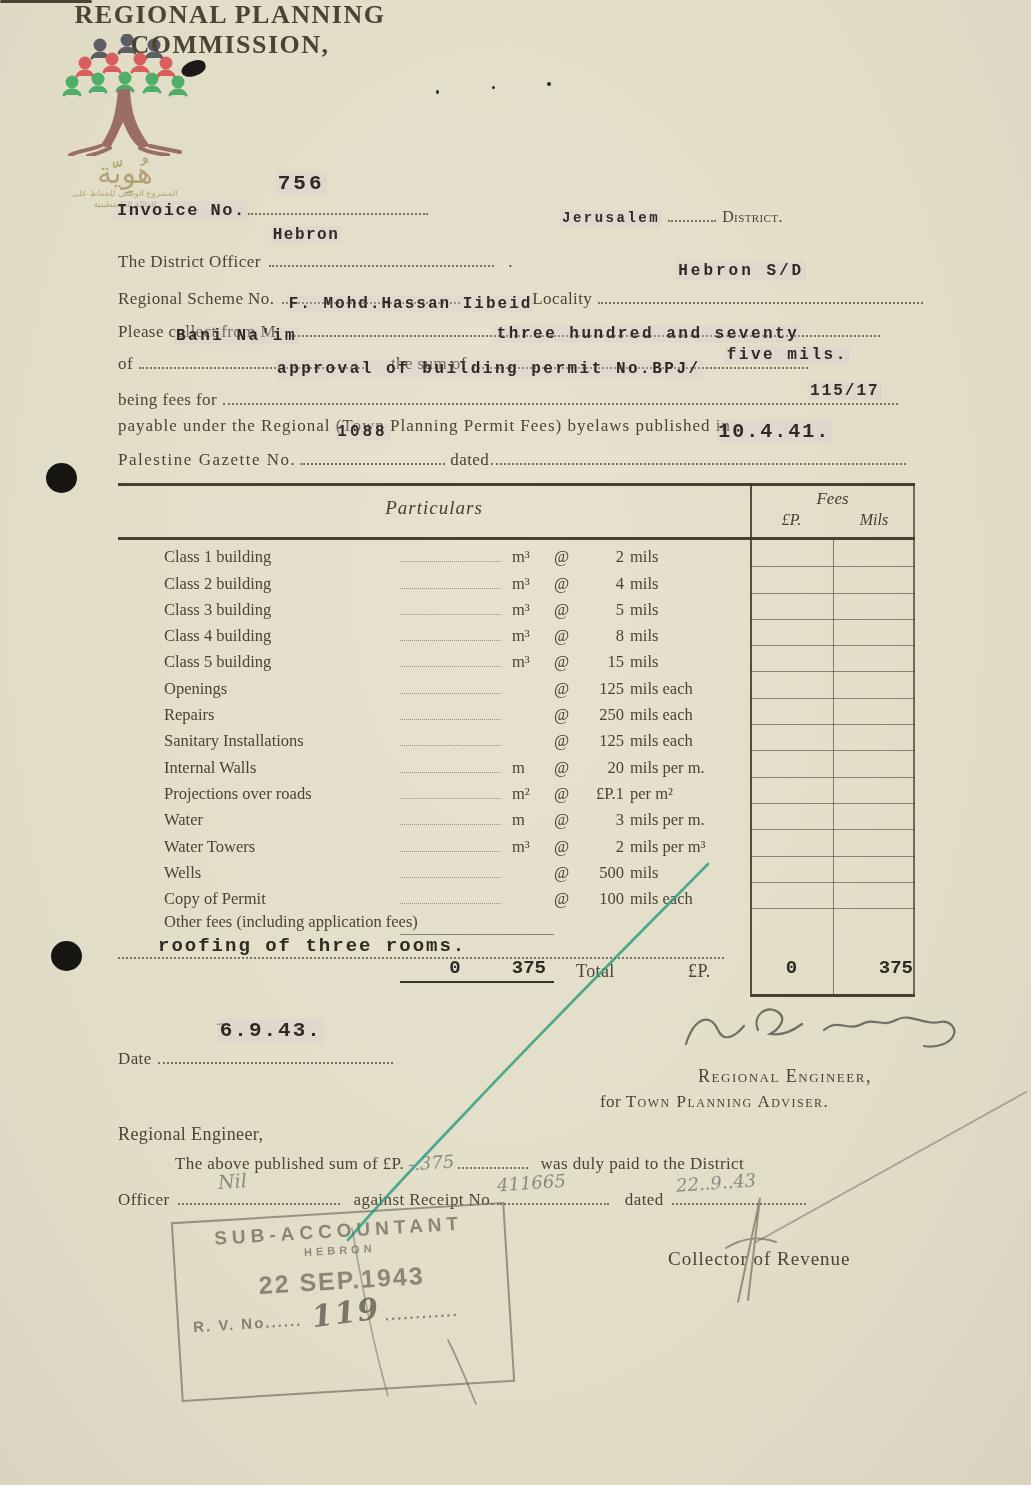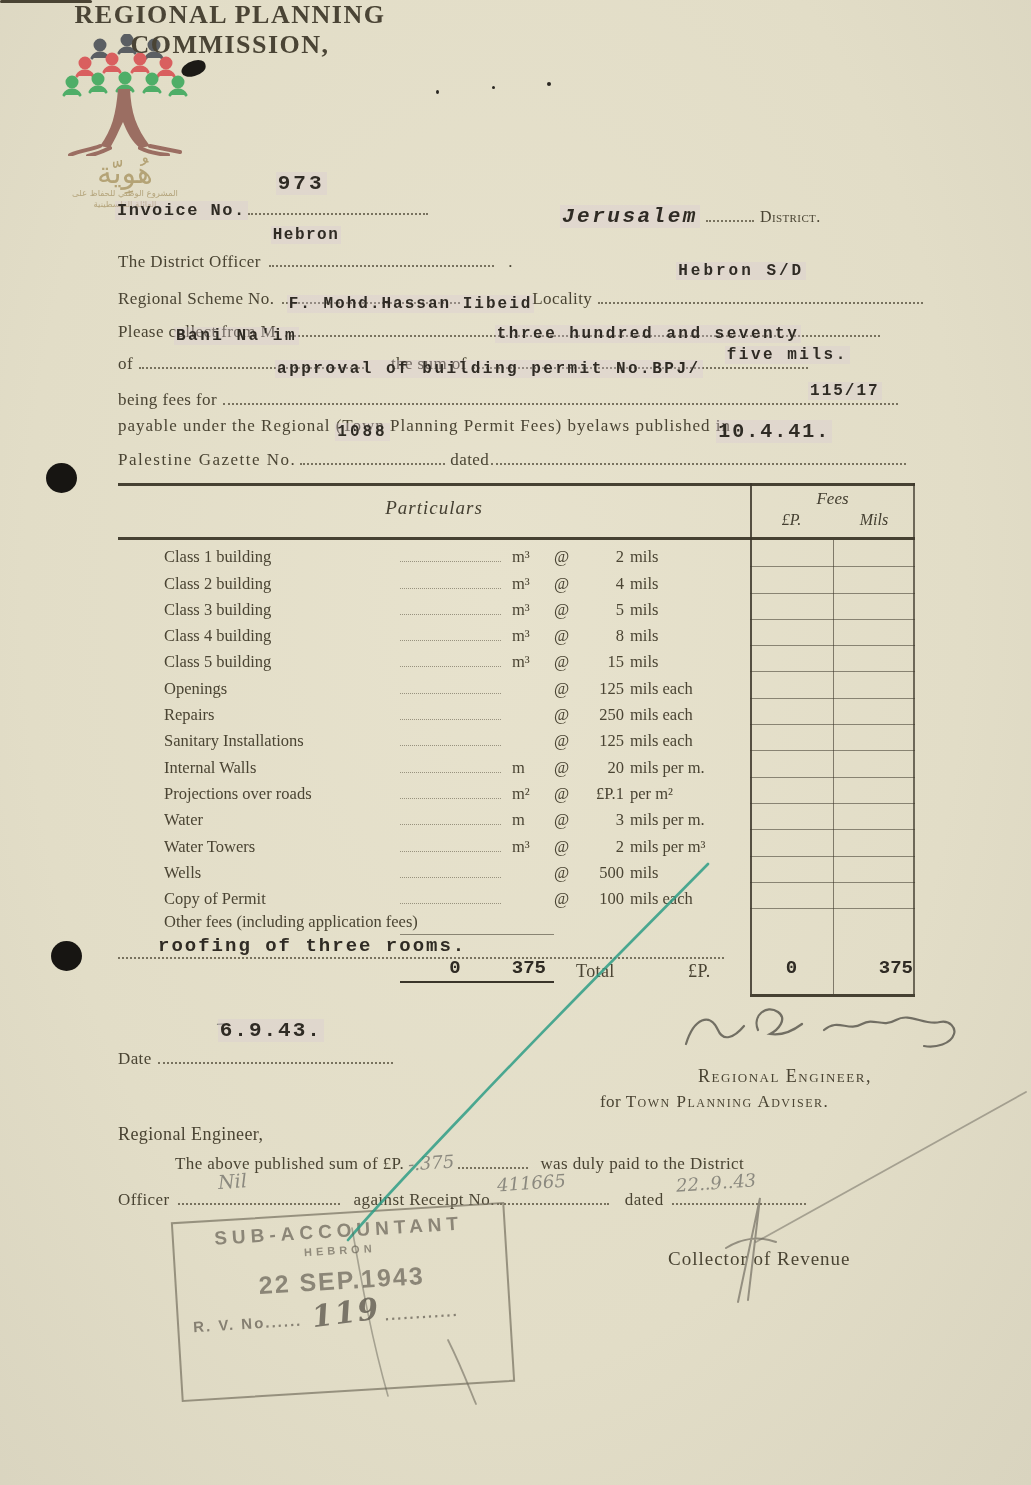--- a/index.html
+++ b/index.html
@@ -140,26 +140,26 @@
     <div class="ar-sub">العائلة الفلسطينية</div>
   </div>
 
   <div class="abs gov-rule"></div>
   <div class="abs commission">REGIONAL PLANNING COMMISSION,</div>
 
   <div class="abs row" style="left:115px;top:198px;">
     <span class="typed" style="font-size:17px;">Invoice No.</span>
     <span style="position:relative;display:inline-block;width:180px;">
       <span class="dots" style="width:180px;"></span>
-      <span class="typed" style="position:absolute;left:28px;top:-26px;font-size:21px;letter-spacing:3px;">973</span>
+      <span class="typed" style="position:absolute;left:28px;top:-26px;font-size:21px;letter-spacing:3px;">756</span>
     </span>
   </div>
 
   <div class="abs row" style="left:560px;top:205px;">
-    <span class="typed" style="font-size:21px;letter-spacing:2.5px;font-style:italic;">Jerusalem</span>
+    <span class="typed" style="font-size:14px;letter-spacing:2.5px;">Jerusalem</span>
     <span class="dots" style="width:48px;margin:0 6px;"></span>
     <span class="print sc" style="font-size:16px;">District.</span>
   </div>
 
   <div class="abs row" style="left:118px;top:250px;">
     <span class="print">The District Officer</span>
     <span style="position:relative;display:inline-block;width:235px;margin-left:8px;">
       <span class="dots" style="width:225px;"></span>
       <span class="typed" style="position:absolute;left:2px;top:-24px;">Hebron</span>
     </span>

